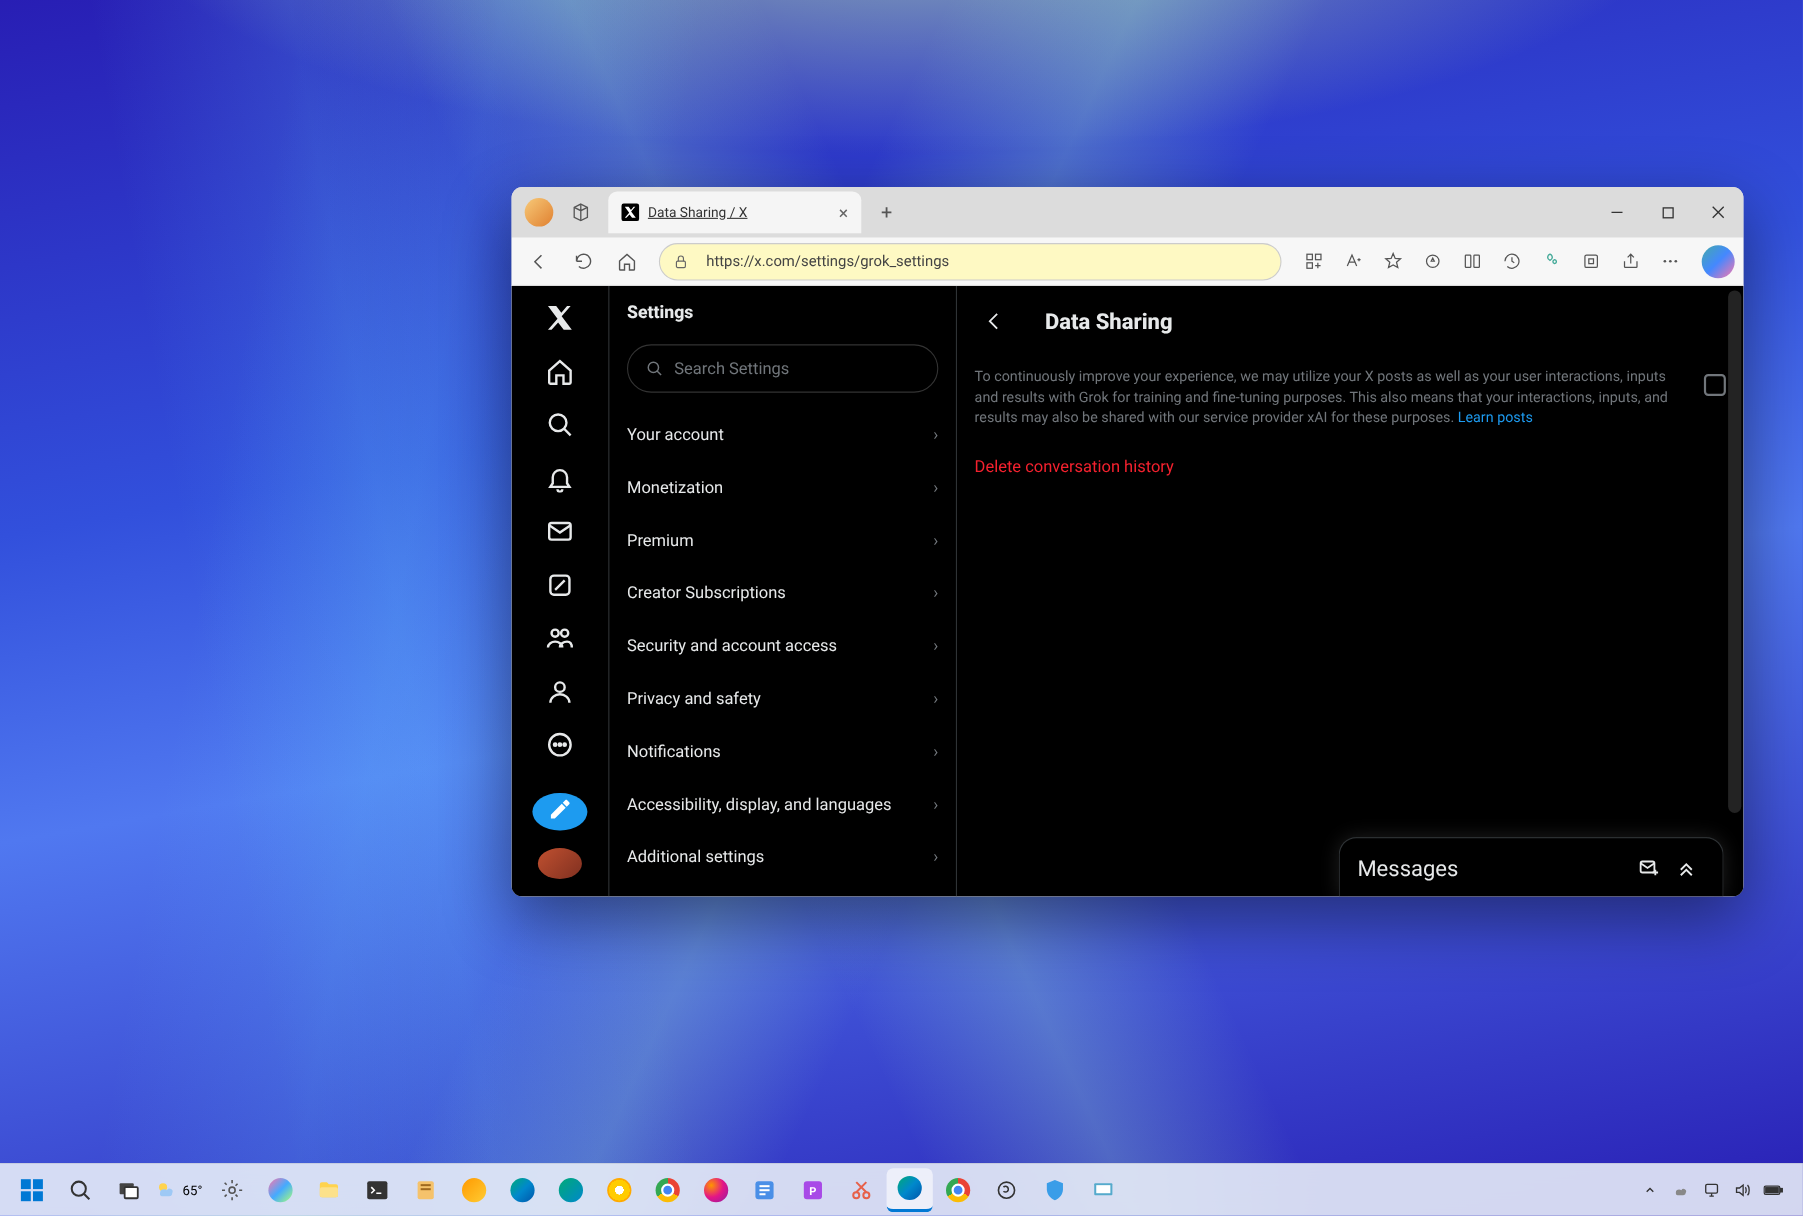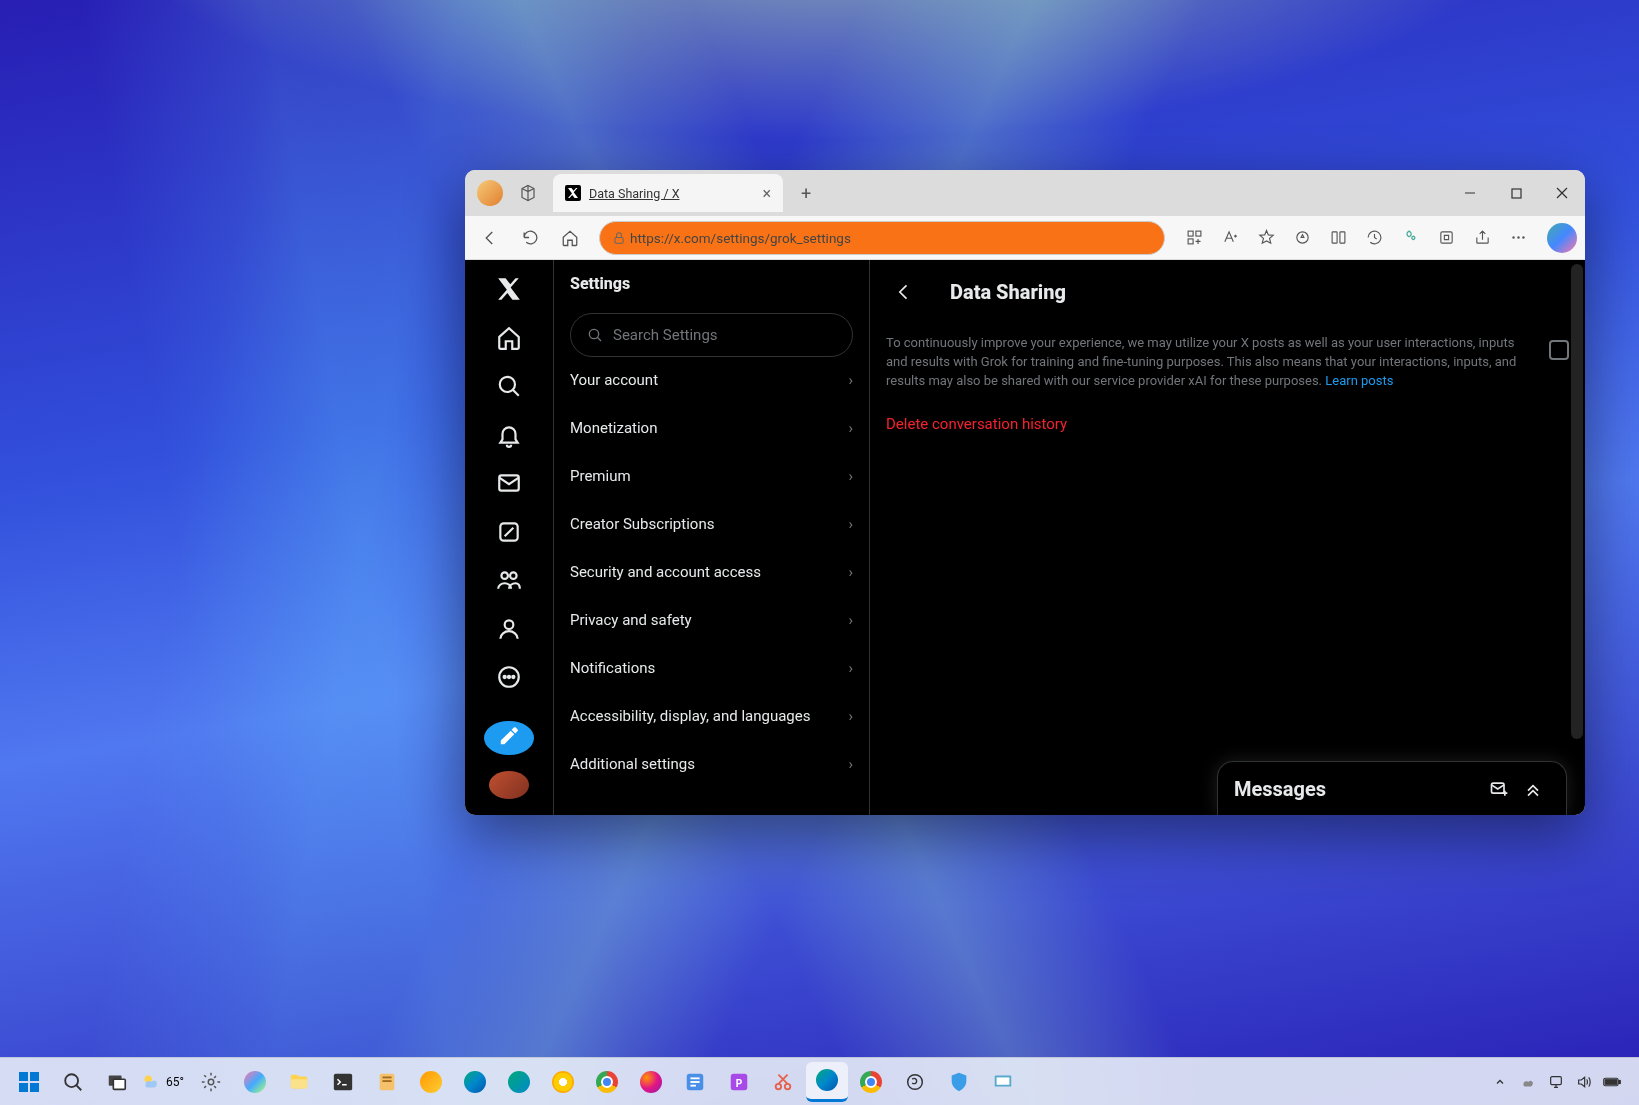--- a/index.html
+++ b/index.html
@@ -54,22 +54,22 @@
 .new-tab { margin-left:10px; color:#555; font-size:18px; padding:4px 8px; cursor:pointer;}
 .win-controls { margin-left:auto; display:flex; }
 .win-btn { width:46px; height:46px; display:flex;align-items:center;justify-content:center; color:#333; cursor:pointer;}
 
 .toolbar {
   height: 44px; background: #f7f7f7; border-bottom:1px solid #ddd;
   display:flex; align-items:center; padding: 0 8px; gap:6px;
 }
 .tb-btn { width:34px;height:34px;border-radius:6px;display:flex;align-items:center;justify-content:center;color:#555;cursor:pointer;}
 .addressbar {
-  flex:1; height:34px; background:#f97316; border:1px solid #ccc; border-radius:18px;
-  display:flex; align-items:center; padding:0 12px; gap:4px; margin:0 6px;
+  flex:1; height:34px; background:#fef9c3; border:1px solid #ccc; border-radius:18px;
+  display:flex; align-items:center; padding:0 12px; gap:16px; margin:0 6px;
 }
 .addressbar .lock{color:#666;}
 .addressbar .url{font-size:13.5px;color:#444;}
 .right-icons{display:flex;gap:2px;}
 .copilot{width:30px;height:30px;border-radius:50%;background:linear-gradient(135deg,#4aa,#48f,#f7a);margin-left:6px;}
 
 
 .page {
   flex:1; background:#000; display:flex; position:relative; overflow:hidden;
 }
@@ -86,21 +86,21 @@
 }
 .settings-header{font-size:16px;font-weight:800;padding:14px 16px;}
 .search-wrap{padding:6px 16px 14px;}
 .search-box{
   background:#000;border:1px solid #333;border-radius:999px;
   height:44px;display:flex;align-items:center;padding:0 16px;gap:10px;color:#71767b;
 }
 .search-box input{background:transparent;border:none;outline:none;color:#e7e9ea;font-size:15px;flex:1;}
 .search-box input::placeholder{color:#71767b;}
 .settings-item{
-  height:48px;display:flex;justify-content:space-between;
+  height:48px;display:flex;align-items:center;justify-content:space-between;
   padding:0 16px;font-size:15px;color:#e7e9ea;cursor:pointer;
 }
 .settings-item .chev{color:#71767b;}
 
 .detail {
   flex:1; color:#e7e9ea; padding:14px 16px; position:relative;
 }
 .detail-header{display:flex;align-items:center;gap:28px;margin-bottom:18px;}
 .back-btn{width:36px;height:36px;border-radius:50%;display:flex;align-items:center;justify-content:center;cursor:pointer;}
 .detail-title{font-size:20px;font-weight:800;}
@@ -113,21 +113,21 @@
 .danger-link{color:#f4212e;font-size:15px;padding:14px 0;cursor:pointer;}
 
 .messages-dock{
   position:absolute; right:18px; bottom:0;
   width:350px; height:54px;
   background:#000; border:1px solid #2f3336; border-bottom:none;
   border-radius:16px 16px 0 0;
   display:flex; align-items:center; padding:0 16px;
   box-shadow:0 0 18px rgba(255,255,255,0.12);
 }
-.messages-title{font-size:20px;font-weight:700;color:#e7e9ea;flex:1;}
+.messages-title{font-size:20px;font-weight:400;color:#e7e9ea;flex:1;}
 .msg-btn{width:34px;height:34px;display:flex;align-items:center;justify-content:center;color:#e7e9ea;cursor:pointer;border-radius:50%;}
 
 .scrollbar-v{position:absolute;right:2px;top:4px;bottom:76px;width:12px;background:rgba(100,100,100,0.35);border-radius:6px;}
 
 
 .taskbar{
   position:absolute;left:0;right:0;bottom:0;height:48px;
   background:rgba(235,240,248,0.88);backdrop-filter:blur(20px);
   border-top:1px solid rgba(0,0,0,0.1);
   display:flex;align-items:center;padding:16px 8px;

